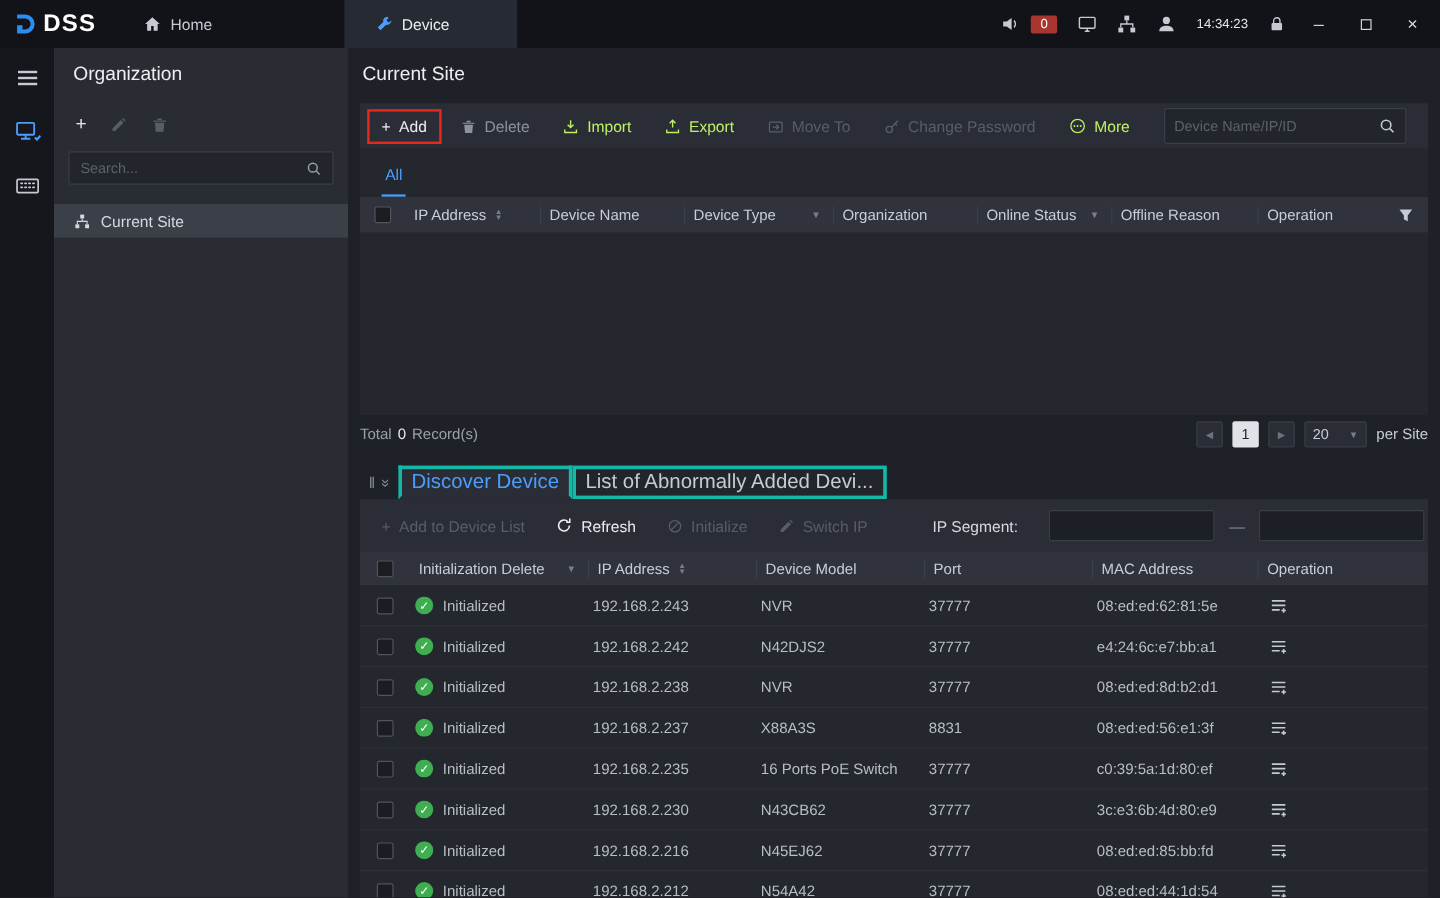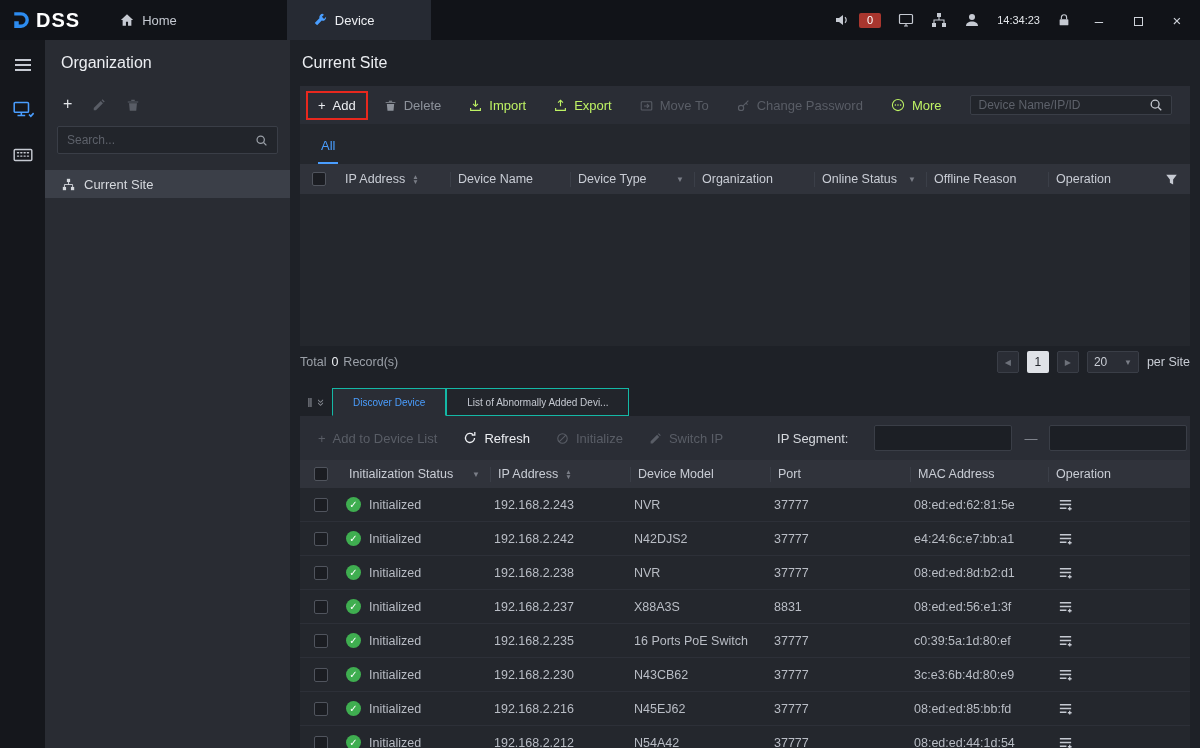--- a/index.html
+++ b/index.html
@@ -41,21 +41,21 @@
   
   .main{flex:1;display:flex;flex-direction:column;padding:0 10px;min-width:0}
   .main-title{height:46px;display:flex;align-items:center;font-size:16px;color:#eceef2;padding-left:2px}
   .toolbar{height:38px;background:#2a2d35;display:flex;align-items:center;gap:28px;padding:0 18px}
   .tbtn{display:flex;align-items:center;gap:7px;color:#bef264;cursor:pointer;white-space:nowrap}
   .tbtn.bright{color:#eceef2}
   .tbtn.dim{color:#8d929b}
   .tbtn.disabled{color:#595d66;cursor:default}
   .add-wrap{position:relative}
   .annot{position:absolute;inset:-7px -12px;border:2px solid #e8281e;pointer-events:none}
-  .search-box{margin-left:auto;width:212px;height:20px;border:1px solid #3a3e47;border-radius:2px;background:#22252b;display:flex;align-items:center;padding:0 8px;gap:6px}
+  .search-box{margin-left:auto;width:212px;height:30px;border:1px solid #3a3e47;border-radius:2px;background:#22252b;display:flex;align-items:center;padding:0 8px;gap:6px}
   .search-box input{flex:1;min-width:0;background:transparent;border:0;outline:0;color:#cfd3da;font-size:12px;font-family:"Liberation Sans",sans-serif}
   .search-box input::placeholder{color:#5d616a}
 
   .tabstrip{height:40px;background:#24272d;display:flex;align-items:flex-end;padding:0 18px}
   .tab-all{color:#4a9eff;padding:0 3px 9px;border-bottom:2px solid #4a9eff;cursor:pointer}
 
   .thead{height:30px;background:#30333b;display:grid;grid-template-columns:38px 112px 120px 124px 120px 112px 122px 1fr;align-items:center;color:#c9cdd5;font-size:12.5px}
   .hc{display:flex;align-items:center;gap:7px;height:15px;padding-left:7px;border-left:1px solid #3b3f48;overflow:hidden;white-space:nowrap}
   .hc.nosep{border-left:none}
   .hc-cb{display:flex;justify-content:center;align-items:center}
@@ -70,21 +70,21 @@
   .pgbtn{width:22px;height:22px;background:#2a2d35;border:1px solid #3a3e47;border-radius:2px;display:flex;align-items:center;justify-content:center;color:#6d717a;font-size:8px;cursor:pointer}
   .pgcur{width:22px;height:22px;background:#dfe2e7;color:#22252b;border-radius:2px;display:flex;align-items:center;justify-content:center;font-size:12px;cursor:pointer}
   .pgsize{width:52px;height:22px;background:#2a2d35;border:1px solid #3a3e47;border-radius:2px;display:flex;align-items:center;justify-content:space-between;padding:0 6px;color:#c9cdd5;font-size:12px;cursor:pointer}
   .perpage{color:#c9cdd5}
   .spacer{height:10px}
 
   
   .disc-tabs{height:28px;display:flex;align-items:stretch}
   .collapse{width:32px;display:flex;align-items:center;justify-content:center;gap:5px;color:#8a8e96;cursor:pointer}
   .chev-down{display:inline-block;transform:rotate(90deg);font-size:13px;line-height:1}
-  .dtab{display:flex;align-items:center;padding:0 20px;border:1px solid #14b8a6;color:#c6cad2;font-size:10px;cursor:pointer;background:#22252b}
+  .dtab{display:flex;align-items:center;padding:0 8px;border:3px solid #14b8a6;color:#c6cad2;font-size:17px;cursor:pointer;background:#22252b}
   .dtab.active{background:#2a2d35;color:#4a9eff;border-bottom-color:#2a2d35}
   .disc-toolbar{height:44px;background:#2a2d35;display:flex;align-items:center;gap:26px;padding:0 18px}
   .ipseg-label{color:#d6d9de;margin-left:28px;white-space:nowrap}
   .ipseg-input{width:138px;height:26px;background:#1c1f25;border:1px solid #3a3e47;border-radius:2px;color:#cfd3da;padding:0 8px;font-size:12px;outline:0;font-family:"Liberation Sans",sans-serif}
   .dash{color:#8a8e96;margin:0 -14px}
 
   .disc-head{height:28px;background:#30333b;display:grid;grid-template-columns:42px 148px 140px 140px 140px 138px 1fr;align-items:center;color:#c9cdd5;font-size:12.5px}
   .disc-rows{flex:1;overflow:hidden;background:#24272d}
   .drow{height:34px;display:grid;grid-template-columns:42px 148px 140px 140px 140px 138px 1fr;align-items:center;border-bottom:1px solid #2d3038;color:#b9bdc5;font-size:12.5px}
   .dcell{padding-left:4px;display:flex;align-items:center;white-space:nowrap;overflow:hidden}
@@ -364,21 +364,21 @@
       <span class="dash">—</span>
       <input class="ipseg-input" style="">
 
     </div>
 
     <div class="disc-head">
       <div class="hc-cb">
           <span class="cb"></span>
         </div>
       <div class="hc nosep">
-        <span>Initialization Status</span>
+        <span>Initialization Delete</span>
         <span class="caret">▼</span>
       </div>
       <div class="hc">
         <span>IP Address</span>
         <span class="sort">
             <span>▲</span>
             <span>▼</span>
           </span>
       </div>
       <div class="hc">

